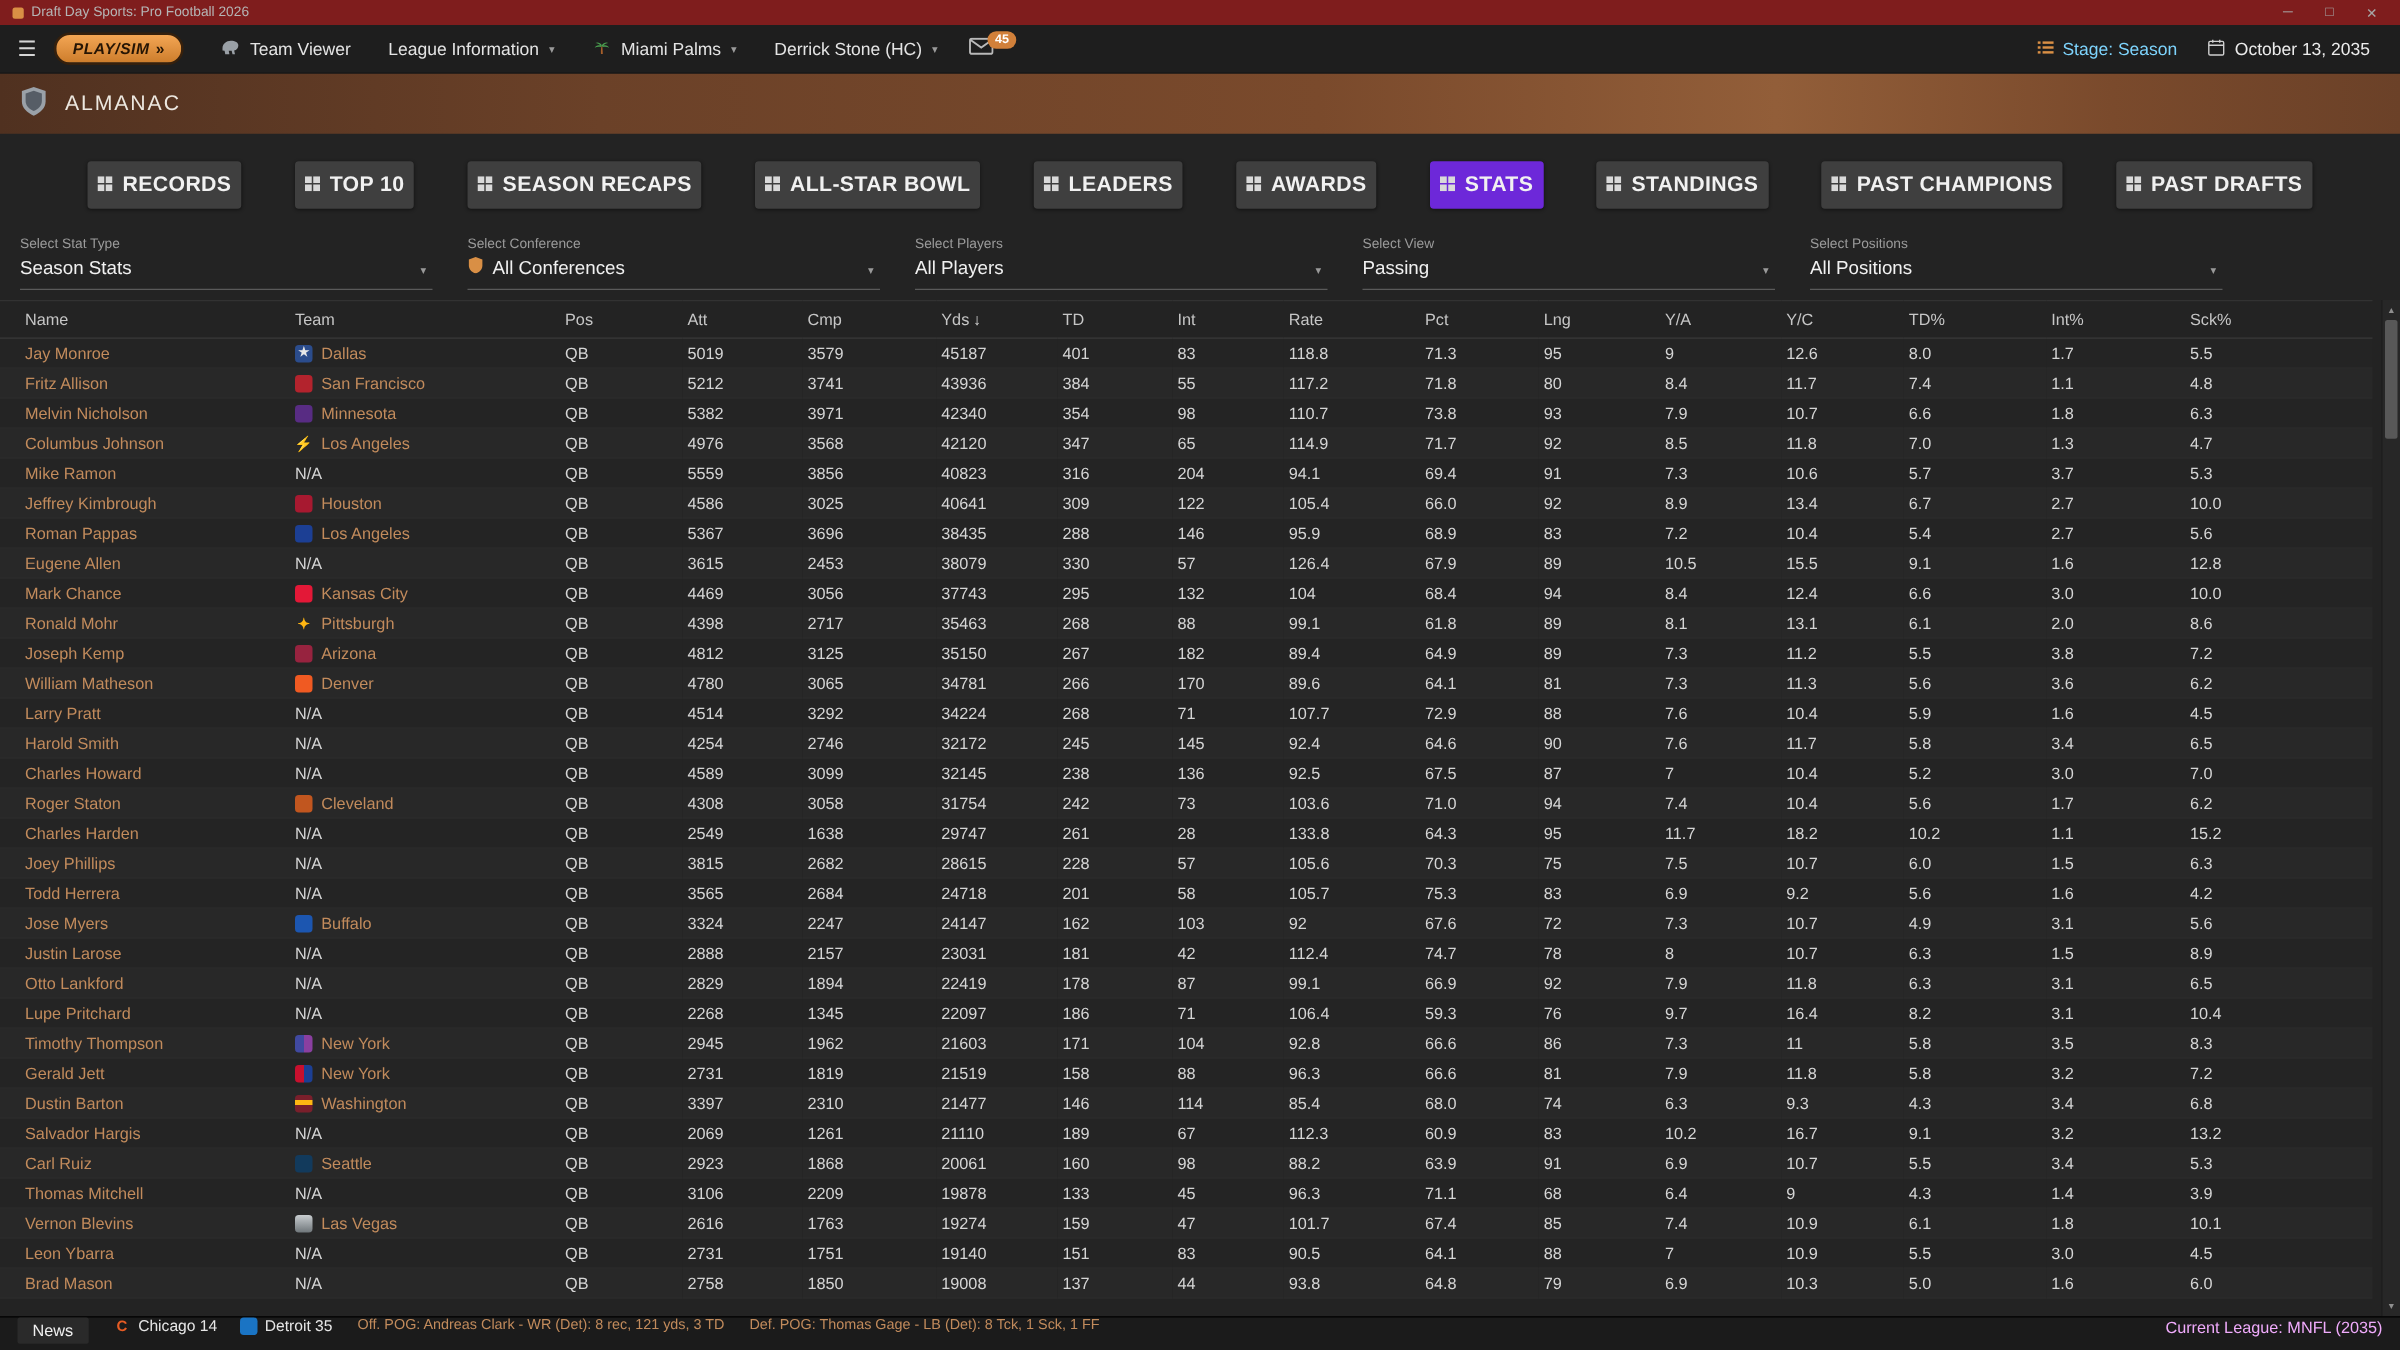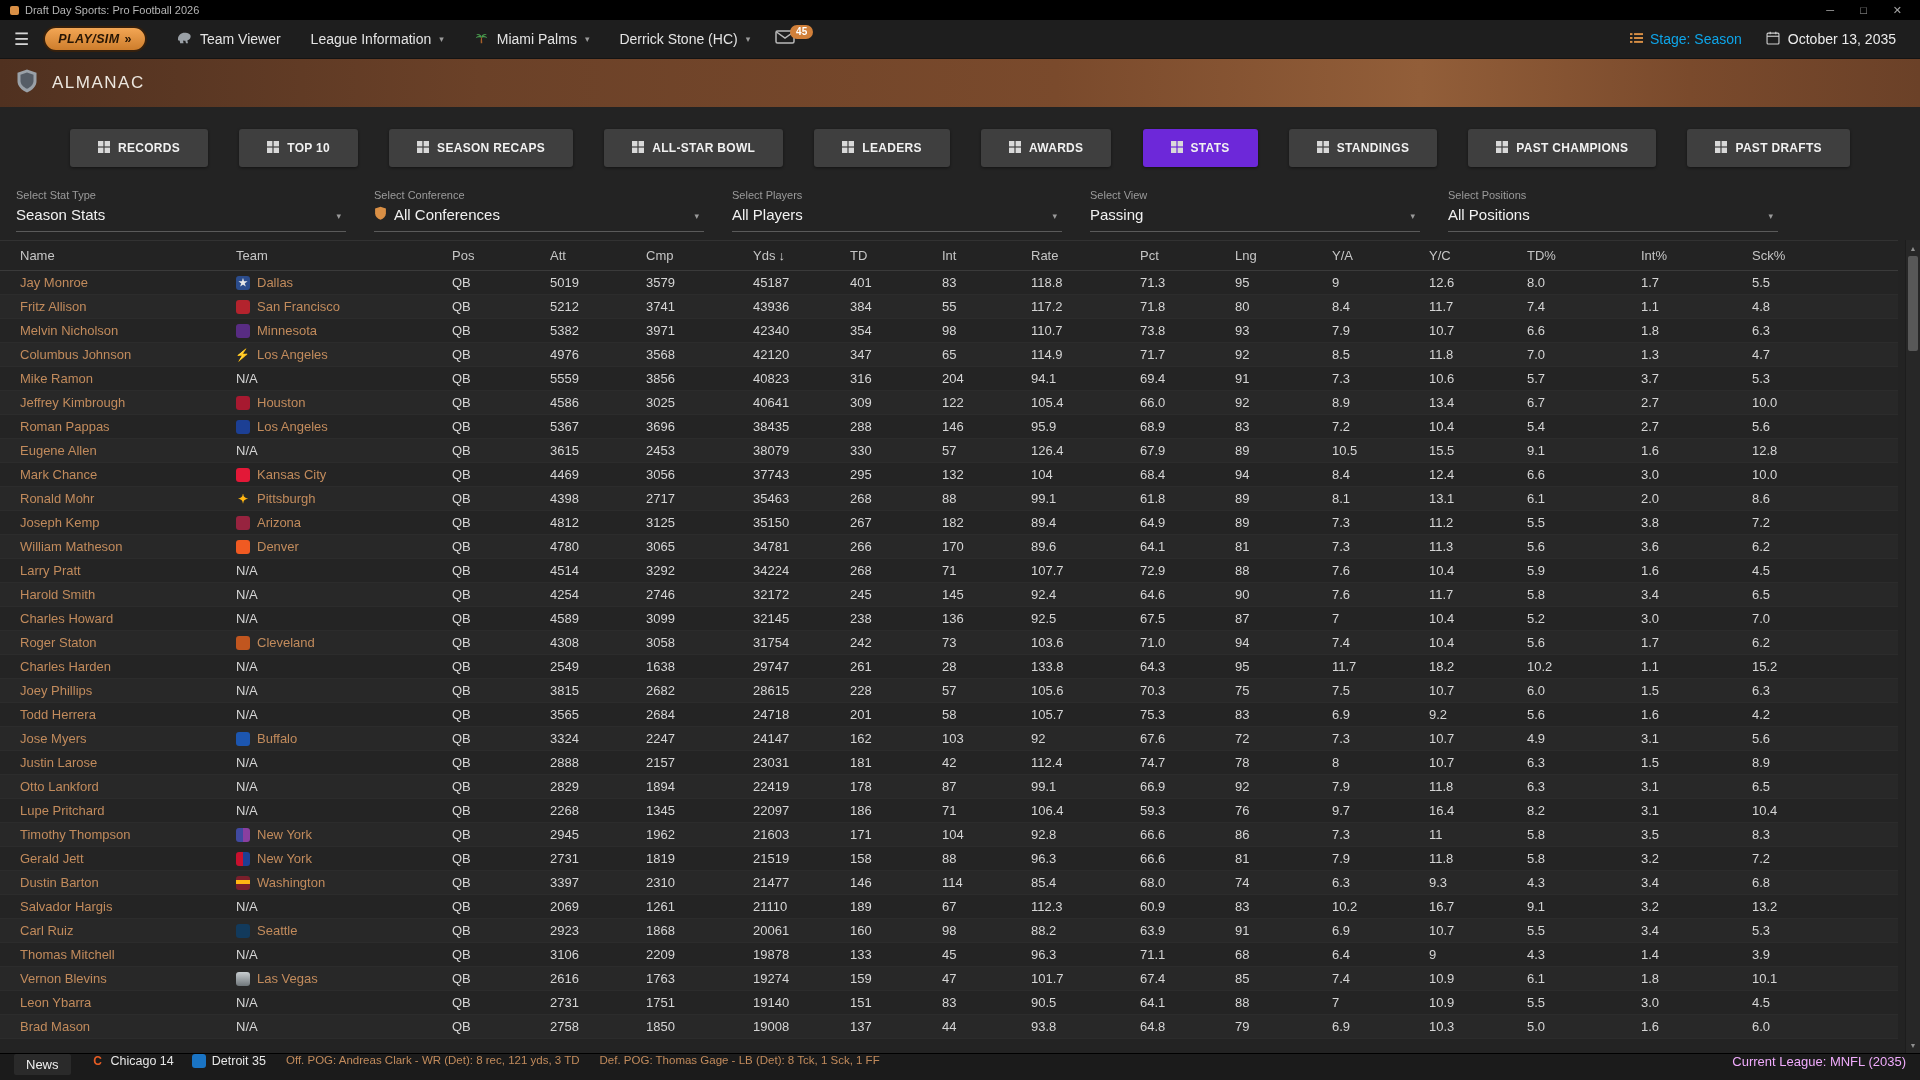--- a/index.html
+++ b/index.html
@@ -1,21 +1,21 @@
 <!DOCTYPE html>
 <html><head>
 <meta charset="utf-8">
 <style>
   * { margin:0; padding:0; box-sizing:border-box; }
   html,body { width:1920px; height:1080px; overflow:hidden; background:#232323;
               font-family:"Liberation Sans", sans-serif; }
   .app { width:1920px; height:1080px; display:flex; flex-direction:column; background:#232323; }
 
   
-  .titlebar { height:20px; background:#000000; display:flex; align-items:center;
+  .titlebar { height:20px; background:#7f1d1d; display:flex; align-items:center;
               padding:0 10px; color:#b5b5b5; font-size:11px; flex:0 0 20px; }
   .app-ico { width:9px; height:9px; background:#d98f45; border-radius:2px; margin-right:6px; }
   .win-controls { margin-left:auto; display:flex; gap:26px; color:#a6a6a6; font-size:11px; padding-right:8px; }
   .win-controls span { cursor:default; }
 
   
   .navbar { height:39px; background:#1e1e1e; display:flex; align-items:center;
             padding:0 8px; flex:0 0 39px; border-bottom:1px solid #141414; }
   .hamburger { color:#d5d5d5; font-size:17px; padding:0 12px 0 6px; cursor:pointer; }
   .playsim { height:26px; border-radius:13px; background:linear-gradient(180deg,#f3a654,#cd7d2c);
@@ -23,32 +23,32 @@
              font-size:12.5px; padding:0 13px; display:flex; align-items:center; gap:5px;
              margin:0 14px 0 2px; letter-spacing:.4px; cursor:pointer; }
   .playsim .chev { font-style:normal; font-weight:bold; }
   .nav-item { display:flex; align-items:center; gap:8px; color:#e4e4e4; font-size:14px;
               padding:0 15px; height:100%; cursor:pointer; white-space:nowrap; }
   .caret { color:#9a9a9a; font-size:9px; }
   .mail { position:relative; display:flex; align-items:center; padding:0 16px 0 10px; height:100%; cursor:pointer; }
   .badge { position:absolute; top:5px; right:-2px; background:#d1803a; color:#fff; font-size:10px;
            border-radius:9px; padding:2px 6px; font-weight:bold; line-height:1; }
   .nav-right { margin-left:auto; display:flex; align-items:center; gap:24px; padding-right:16px; }
-  .stage { color:#0ea5e9; font-size:14px; display:flex; gap:7px; align-items:center; }
+  .stage { color:#7dd3fc; font-size:14px; display:flex; gap:7px; align-items:center; }
   .date  { color:#ececec; font-size:14px; display:flex; gap:8px; align-items:center; }
 
   
   .almanac { height:48px; flex:0 0 48px; display:flex; align-items:center; gap:12px; padding:0 14px;
              background:linear-gradient(90deg,#503120 0%, #6b4128 25%, #7a4a2c 55%, #925e39 74%, #7a4a2c 88%, #6b4128 100%); }
   .almanac-title { color:#ece7df; font-size:17px; font-weight:normal; letter-spacing:1.5px; }
 
   
   .tabrow { display:flex; justify-content:space-between; padding:22px 70px 12px; }
   .tab-btn { display:flex; align-items:center; gap:8px; background:#3f3f3f; color:#f1f1f1;
-             font-size:12px; font-weight:bold; padding:0 28px; height:38px; border:none;
+             font-size:17px; font-weight:bold; padding:0 8px; height:38px; border:none;
              border-radius:3px; letter-spacing:.3px; box-shadow:0 1px 3px rgba(0,0,0,.45);
              cursor:pointer; font-family:inherit; white-space:nowrap; }
   .tab-btn.active { background:#6d28d9; }
 
   
   .page-title { margin:4px 0 0 20px; font-size:22px; font-weight:500; color:#f2f2f2; line-height:26px; }
   .filters { display:flex; gap:28px; margin:10px 16px 0; }
   .filter { width:330px; border-bottom:1px solid #5a5a5a; padding-bottom:7px; position:relative; cursor:pointer; }
   .filter-label { font-size:11px; color:#9b9b9b; margin-bottom:4px; }
   .filter-value { font-size:15px; color:#f1f1f1; display:flex; gap:7px; line-height:19px; }

